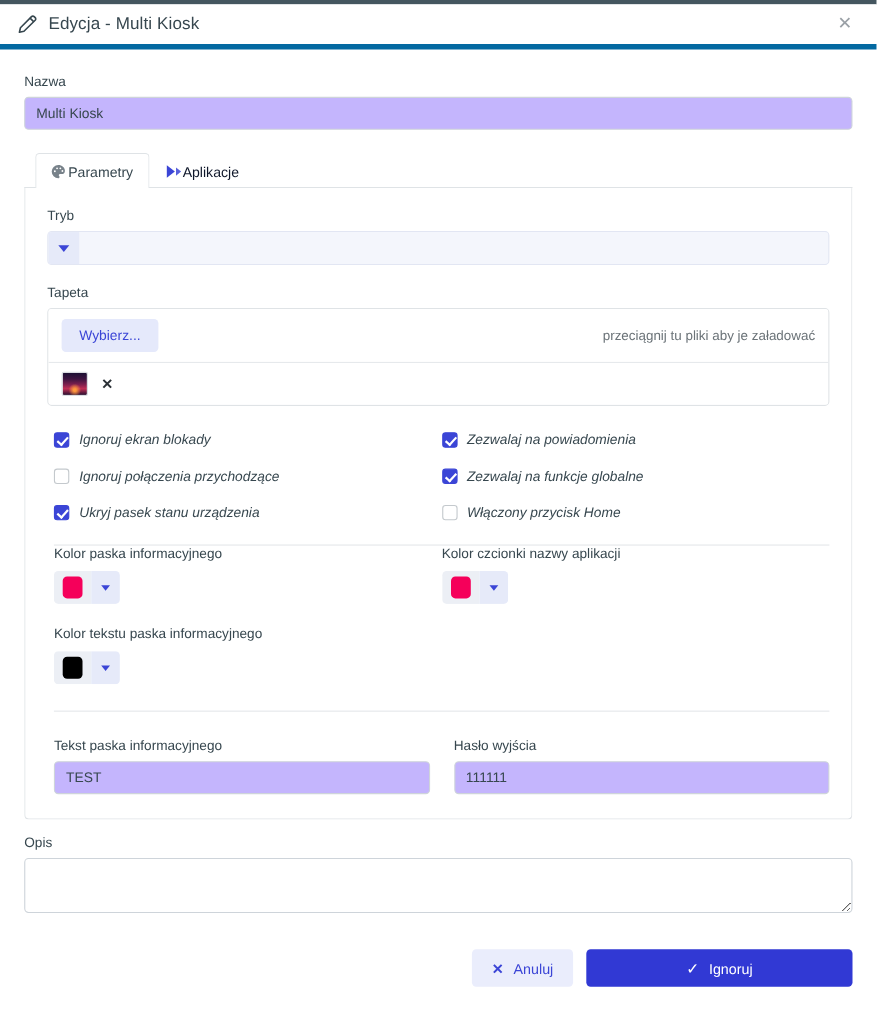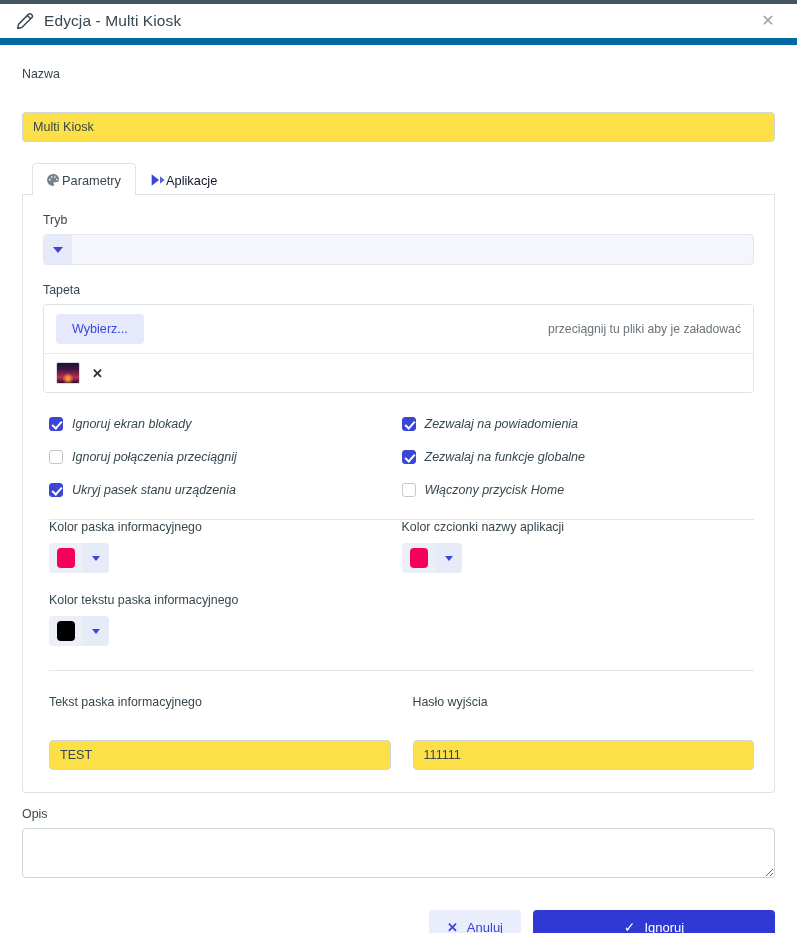--- a/index.html
+++ b/index.html
@@ -18,21 +18,21 @@
     border-top: 4px solid #44565f;
   }
 
   
   .titlebar {
     position: relative;
     height: 41px;
     display: flex;
     align-items: center;
     padding: 0 18px 0 14px;
-    border-bottom: 7px solid #0369a1;
+    border-bottom: 5px solid #0369a1;
     background: #ffffff;
   }
   .pencil-icon { width: 22px; height: 22px; flex: 0 0 22px; margin-right: 8px; }
   .title-text {
     font-size: 15.5px;
     color: #37474f;
     letter-spacing: .1px;
   }
   .close-btn {
     margin-left: auto;
@@ -51,27 +51,26 @@
     font-size: 12.4px;
     color: #37474f;
     margin-bottom: 7px;
     display: block;
   }
   .text-input {
     width: 100%;
     height: 30px;
     border: 1px solid #ced4da;
     border-radius: 4px;
-    background: #fde047;
+    background: #c4b5fd;
     font-family: "Liberation Sans", sans-serif;
     font-size: 12.6px;
     color: #37474f;
     padding: 0 10px;
     outline: none;
-    margin-top: 24px;
   }
   .text-input::placeholder { color: #9aa0a6; }
 
   
   .tabs {
     display: flex;
     align-items: flex-end;
     margin-top: 20px;
     border-bottom: 1px solid #dfe3e6;
     padding-left: 10px;
@@ -401,21 +400,21 @@
         <div class="check-row">
           <span class="cb on"></span>
           <span class="cb-label">Ignoruj ekran blokady</span>
         </div>
         <div class="check-row">
           <span class="cb on"></span>
           <span class="cb-label">Zezwalaj na powiadomienia</span>
         </div>
         <div class="check-row">
           <span class="cb"></span>
-          <span class="cb-label">Ignoruj połączenia przeciągnij</span>
+          <span class="cb-label">Ignoruj połączenia przychodzące</span>
         </div>
         <div class="check-row">
           <span class="cb on"></span>
           <span class="cb-label">Zezwalaj na funkcje globalne</span>
         </div>
         <div class="check-row">
           <span class="cb on"></span>
           <span class="cb-label">Ukryj pasek stanu urządzenia</span>
         </div>
         <div class="check-row">

